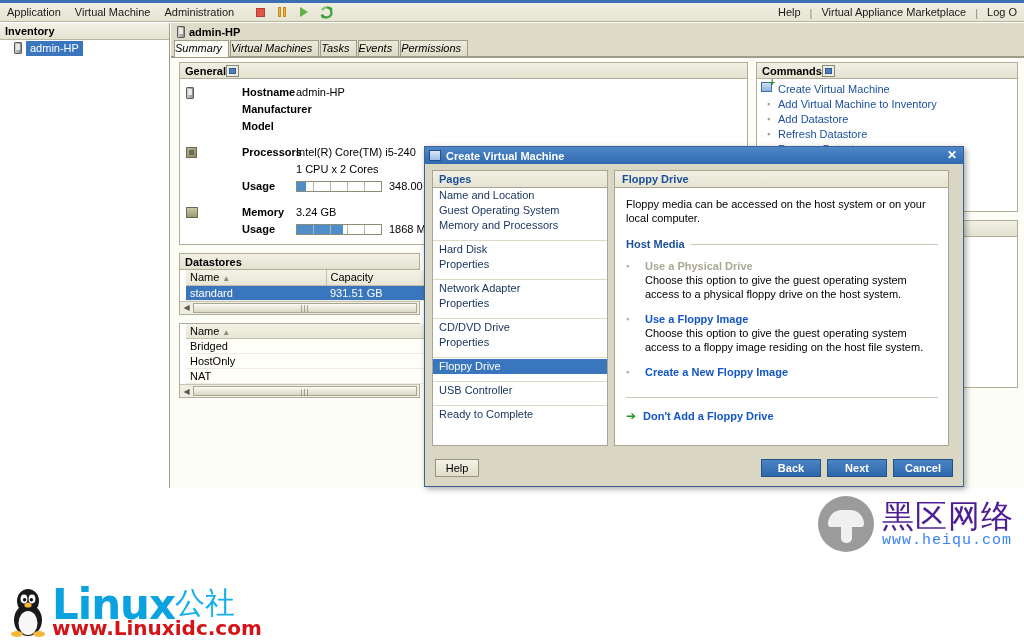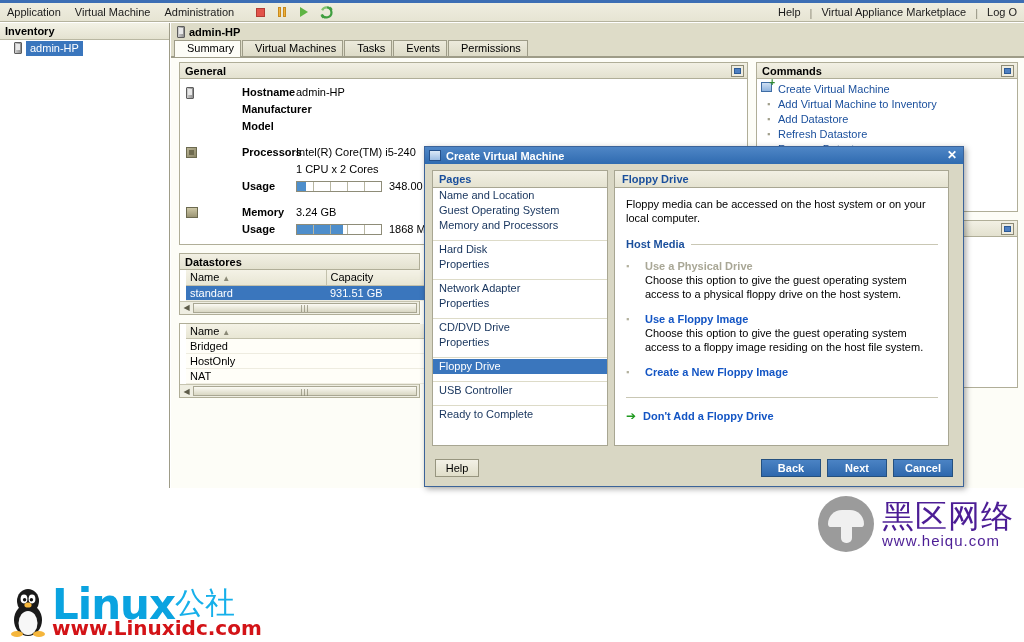--- a/index.html
+++ b/index.html
@@ -98,26 +98,27 @@
     height: 17px; display: flex; align-items: center;
     padding-left: 6px; font-weight: bold; font-size: 11px;
     background: #dedcc8;
   }
   .tabstrip {
     height: 17px; display: flex; align-items: flex-end; padding-left: 3px;
     background: #dedcc8;
     border-bottom: 1px solid #9e9c88;
   }
   .tab {
-    height: 16px; padding: 1px 6px 0 12px;
+    height: 16px; padding: 1px 6px 0 0;
     font-size: 11px;
     background: linear-gradient(to bottom,#eceadc,#dddbc7);
     border: 1px solid #9e9c88; border-bottom: none;
     margin-right: 1px;
     cursor: default;
+    font-style: italic;
   }
   .tab.active {
     background: #fdfdf7;
     font-weight: normal;
     position: relative; top: 1px; height: 17px;
   }
   .tabbody {
     position: absolute; left: 0; top: 34px; right: 0; bottom: 0;
     background: #fdfdf7;
     border-top: 1px solid #9e9c88;
@@ -126,21 +127,21 @@
 
   .col-left { width: 581px; padding: 4px 4px 0 8px; }
   .col-right { flex: 1; padding: 4px 6px 0 4px; }
 
   
   .panel { border: 1px solid #b0ae98; background: #ffffff; margin-bottom: 8px; }
   .panel-head {
     height: 16px;
     background: linear-gradient(to bottom,#f2f0e4,#e3e1cf);
     border-bottom: 1px solid #b0ae98;
-    display: flex; align-items: center; justify-content: space-between;
+    display: flex; align-items: center; 
     padding: 0 3px 0 5px;
     font-weight: bold; font-size: 11px;
   }
   .collapse-btn {
     width: 13px; height: 12px;
     background: #eeece0; border: 1px solid #8c8a76;
     display: flex; align-items: center; justify-content: center;
     cursor: default;
   }
   .collapse-btn i {
@@ -273,21 +274,21 @@
   }
   .mushroom:after {
     content:''; position:absolute; left:23px; top:29px; width:11px; height:18px;
     background:#f0f0f0; border-radius: 0 0 5px 5px;
   }
   .hq-cn {
     font-size: 32px; color: #4c1d95; font-family:"DejaVu Sans", sans-serif;
     letter-spacing: 1px; line-height: 32px;
   }
   .hq-url {
-    font-size: 15px; color: #4c1d95; font-family:Liberation Sans, sans-serif;
+    font-size: 15px; color: #3b82f6; font-family:Liberation Mono, monospace;
     letter-spacing: 1px;
   }
 
   
   .dialog {
     position: absolute; left: 424px; top: 146px; width: 540px; height: 341px;
     background: #d9d7c4;
     border: 1px solid #3b6399;
     box-shadow: 2px 2px 6px rgba(0,0,0,0.35);
   }

